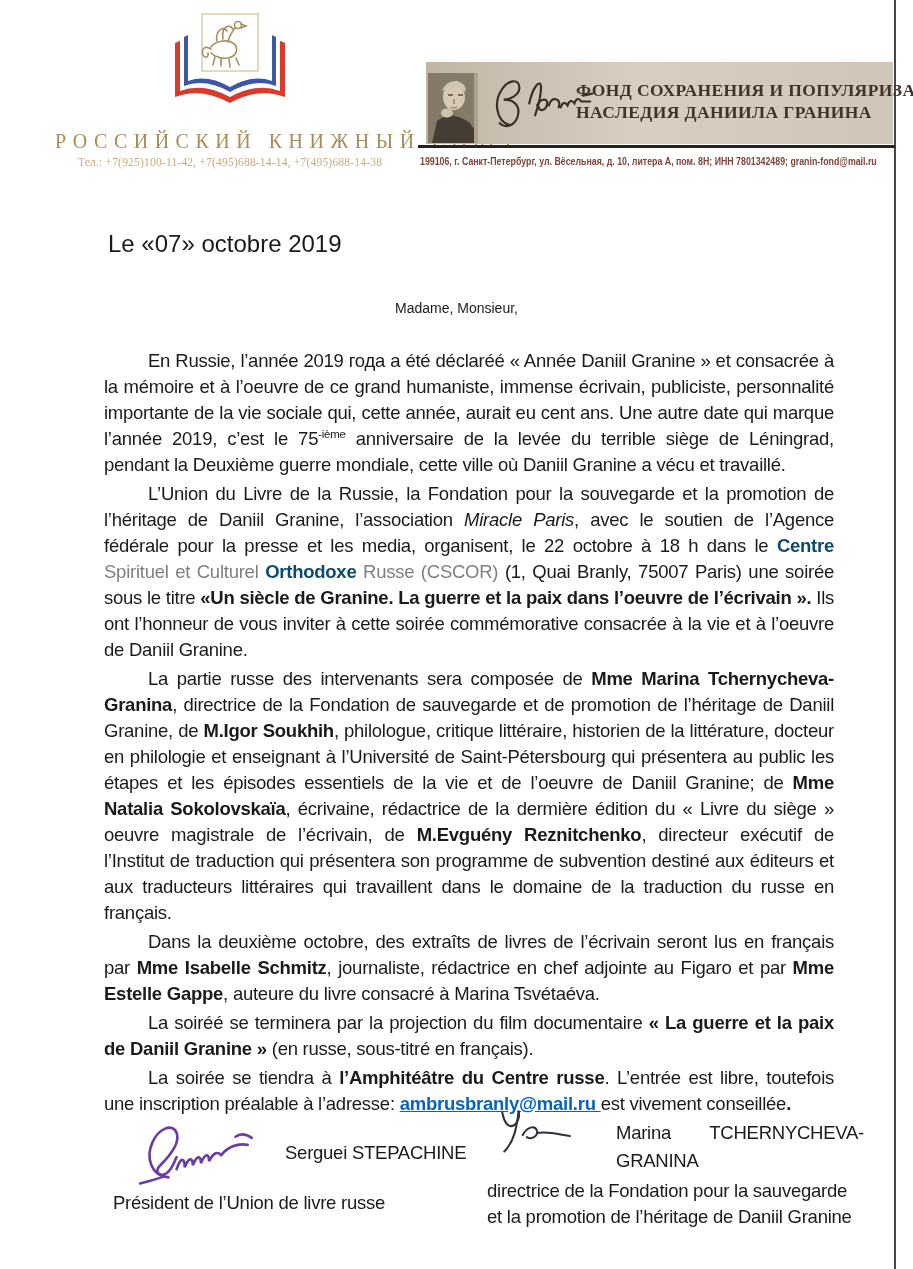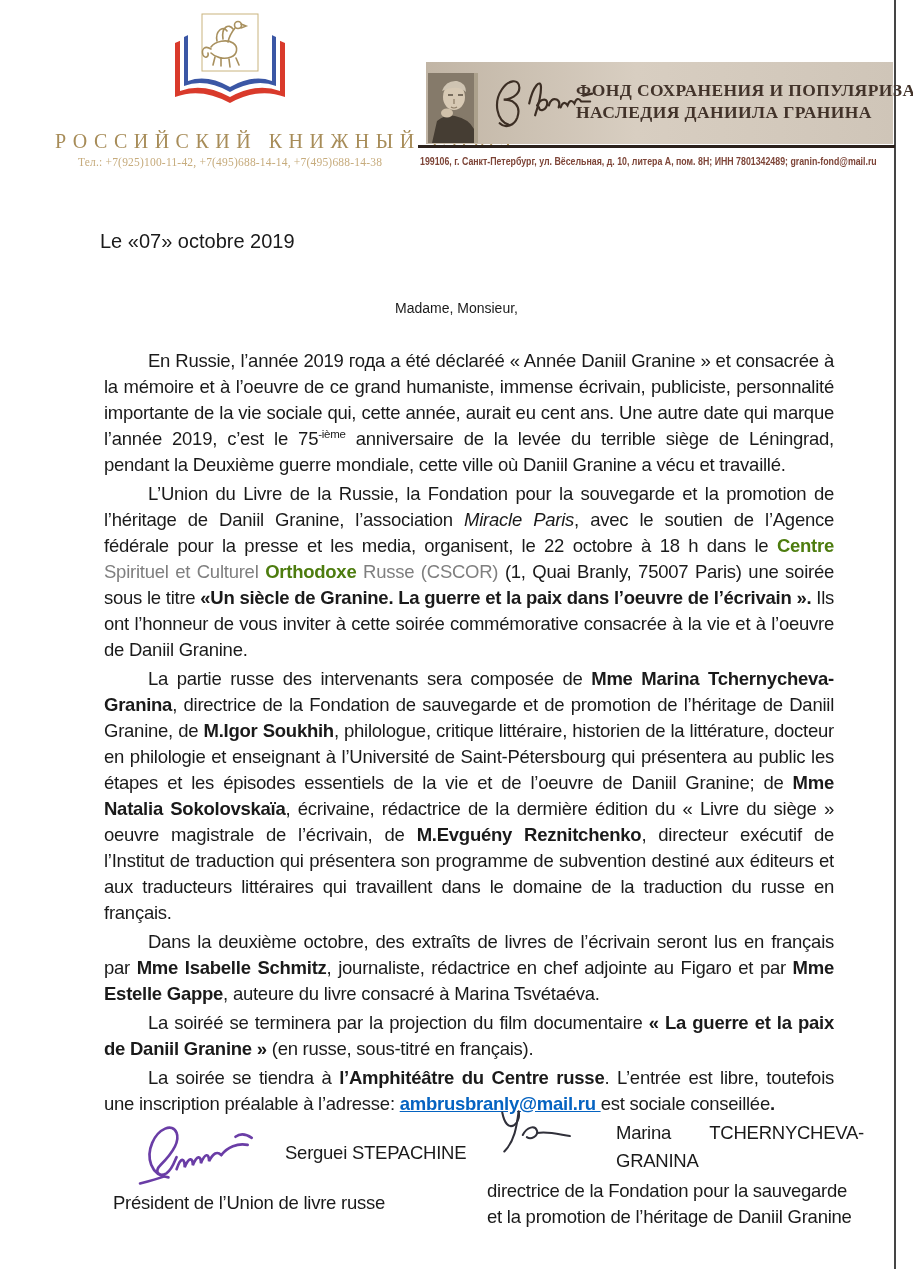--- a/index.html
+++ b/index.html
@@ -48,32 +48,32 @@
     letter-spacing:.4px;white-space:nowrap;
   }
   .banner-rule{position:absolute;left:418px;top:145px;width:477px;height:3px;background:#2b211c;}
   .banner-addr{
     position:absolute;left:420px;top:156px;width:475px;
     font-size:10px;font-weight:bold;color:#7d4437;
     white-space:nowrap;transform:scaleX(.88);transform-origin:left;
   }
 
   
-  .date-line{position:absolute;left:100px;top:230px;font-size:20px;text-align:center;}
+  .date-line{position:absolute;left:108px;top:230px;font-size:24px;text-align:center;}
   .salutation{position:absolute;left:395px;top:300px;font-size:14px;}
   .body-text{
     position:absolute;left:104px;top:348px;width:745px;
     font-size:18.5px;line-height:26px;letter-spacing:-0.25px;
     text-align:justify;
   }
   .para{margin:0 15px 3px 0;text-indent:44px;}
   .run-b{font-weight:bold;}
   .run-i{font-style:italic;}
   .run-g{color:#7f7f7f;}
-  .run-gb{color:#4d7c0f;font-weight:bold;}
+  .run-gb{color:#0c4a6e;font-weight:bold;}
   .run-sup{vertical-align:super;font-size:.62em;line-height:0;}
   .run-link{color:#0563c1;font-weight:bold;text-decoration:underline;cursor:pointer;}
 
   
   .sig{position:absolute;font-size:18.5px;letter-spacing:-0.25px;}
   .sig-left-scrawl{position:absolute;left:138px;top:1112px;}
   .sig-left-name{left:285px;top:1142px;}
   .sig-left-role{left:113px;top:1192px;}
   .sig-right-scrawl{position:absolute;left:492px;top:1108px;}
   .sig-right-name{left:616px;top:1122px;width:248px;display:flex;justify-content:space-between;}
@@ -140,21 +140,21 @@
 
   <div class="date-line">Le «07» octobre 2019</div>
   <div class="salutation">Madame, Monsieur,</div>
 
   <div class="body-text">
       <p class="para"><span>En Russie, l’année 2019 года a été déclaréé « Année Daniil Granine » et consacrée à la mémoire et à l’oeuvre de ce grand humaniste, immense écrivain, publiciste, personnalité importante de la vie sociale qui, cette année, aurait eu cent ans. Une autre date qui marque l’année 2019, c’est le 75</span><span class="run-sup">-ième</span><span> anniversaire de la levée du terrible siège de Léningrad, pendant la Deuxième guerre mondiale, cette ville où Daniil Granine a vécu et travaillé.</span></p>
       <p class="para"><span>L’Union du Livre de la Russie, la Fondation pour la souvegarde et la promotion de l’héritage de Daniil Granine, l’association </span><span class="run-i">Miracle Paris</span><span>, avec le soutien de l’Agence fédérale pour la presse et les media, organisent, le 22 octobre à 18 h dans le </span><span class="run-gb">Centre</span><span class="run-g"> Spirituel et Culturel </span><span class="run-gb">Orthodoxe</span><span class="run-g"> Russe (CSCOR) </span><span>(1, Quai Branly, 75007 Paris) une soirée sous le titre </span><span class="run-b">«Un siècle de Granine. La guerre et la paix dans l’oeuvre de l’écrivain ».</span><span> Ils ont l’honneur de vous inviter à cette soirée commémorative consacrée à la vie et à l’oeuvre de Daniil Granine.</span></p>
       <p class="para"><span>La partie russe des intervenants sera composée de </span><span class="run-b">Mme Marina Tchernycheva-Granina</span><span>, directrice de la Fondation de sauvegarde et de promotion de l’héritage de Daniil Granine, de </span><span class="run-b">M.Igor Soukhih</span><span>, philologue, critique littéraire, historien de la littérature, docteur en philologie et enseignant à l’Université de Saint-Pétersbourg qui présentera au public les étapes et les épisodes essentiels de la vie et de l’oeuvre de Daniil Granine; de </span><span class="run-b">Mme Natalia Sokolovskaïa</span><span>, écrivaine, rédactrice de la dermière édition du « Livre du siège » oeuvre magistrale de l’écrivain, de </span><span class="run-b">M.Evguény Reznitchenko</span><span>, directeur exécutif de l’Institut de traduction qui présentera son programme de subvention destiné aux éditeurs et aux traducteurs littéraires qui travaillent dans le domaine de la traduction du russe en français.</span></p>
       <p class="para"><span>Dans la deuxième octobre, des extraîts de livres de l’écrivain seront lus en français par </span><span class="run-b">Mme Isabelle Schmitz</span><span>, journaliste, rédactrice en chef adjointe au Figaro et par </span><span class="run-b">Mme Estelle Gappe</span><span>, auteure du livre consacré à Marina Tsvétaéva.</span></p>
       <p class="para"><span>La soiréé se terminera par la projection du film documentaire </span><span class="run-b">« La guerre et la paix de Daniil Granine »</span><span> (en russe, sous-titré en français).</span></p>
-      <p class="para"><span>La soirée se tiendra à </span><span class="run-b">l’Amphitéâtre du Centre russe</span><span>. L’entrée est libre, toutefois une inscription préalable à l’adresse: </span><span class="run-link">ambrusbranly@mail.ru </span><span>est sociale conseillée</span><span class="run-b">.</span></p>
+      <p class="para"><span>La soirée se tiendra à </span><span class="run-b">l’Amphitéâtre du Centre russe</span><span>. L’entrée est libre, toutefois une inscription préalable à l’adresse: </span><span class="run-link">ambrusbranly@mail.ru </span><span>est vivement conseillée</span><span class="run-b">.</span></p>
     </div>
 
   <svg class="sig-left-scrawl" width="132" height="80" viewBox="0 0 130 78">
     <g stroke="#6a3da6" stroke-width="2.6" fill="none" stroke-linecap="round">
       <path d="M2,70 C10,68 18,66 26,63"></path>
       <path d="M30,64 C12,62 8,44 14,30 C20,16 34,10 38,20 C42,30 30,44 22,52 C16,58 20,64 28,60 C34,56 36,48 38,44"></path>
       <path d="M38,56 C42,44 46,44 46,54 C50,44 54,44 54,52 C58,42 62,42 62,50 C66,40 70,40 70,48 C74,40 78,38 82,42"></path>
       <path d="M82,42 C88,34 98,30 108,32"></path>
       <path d="M96,24 C100,21 106,21 112,25"></path>
     </g>

